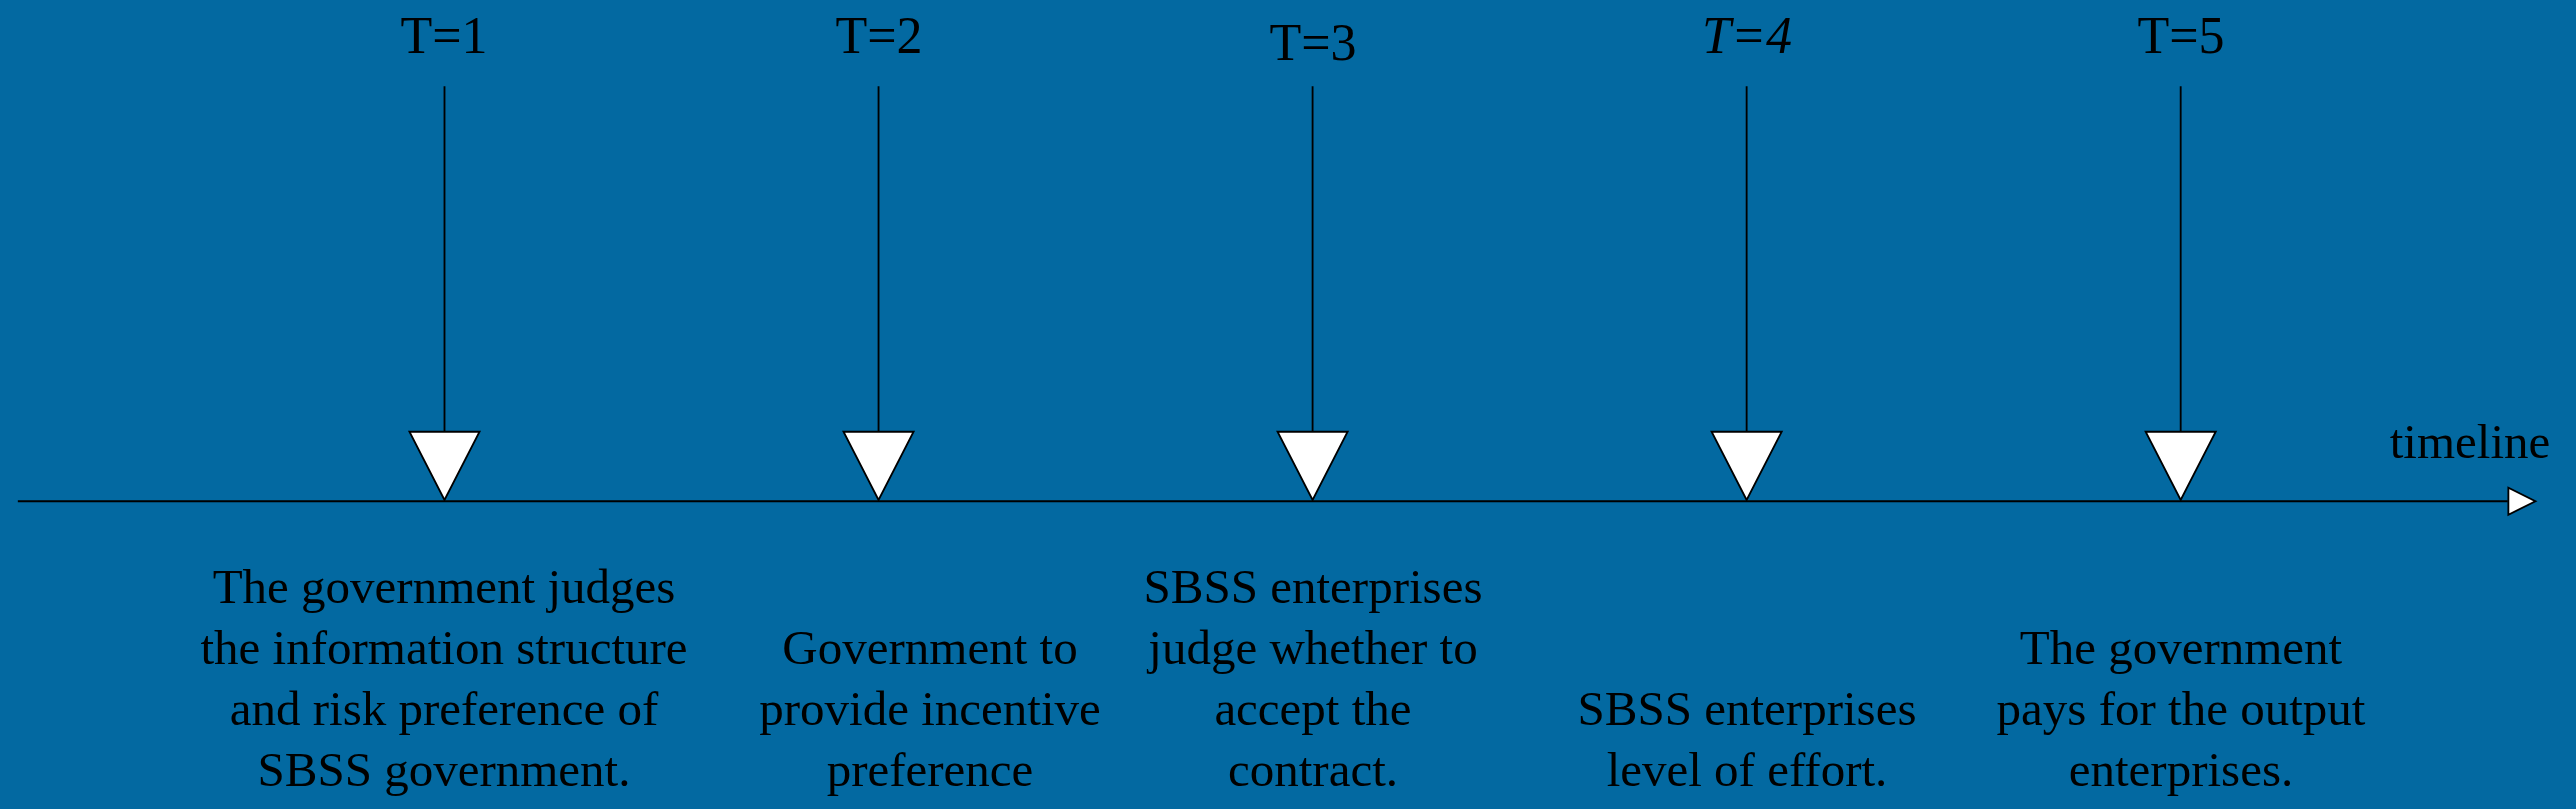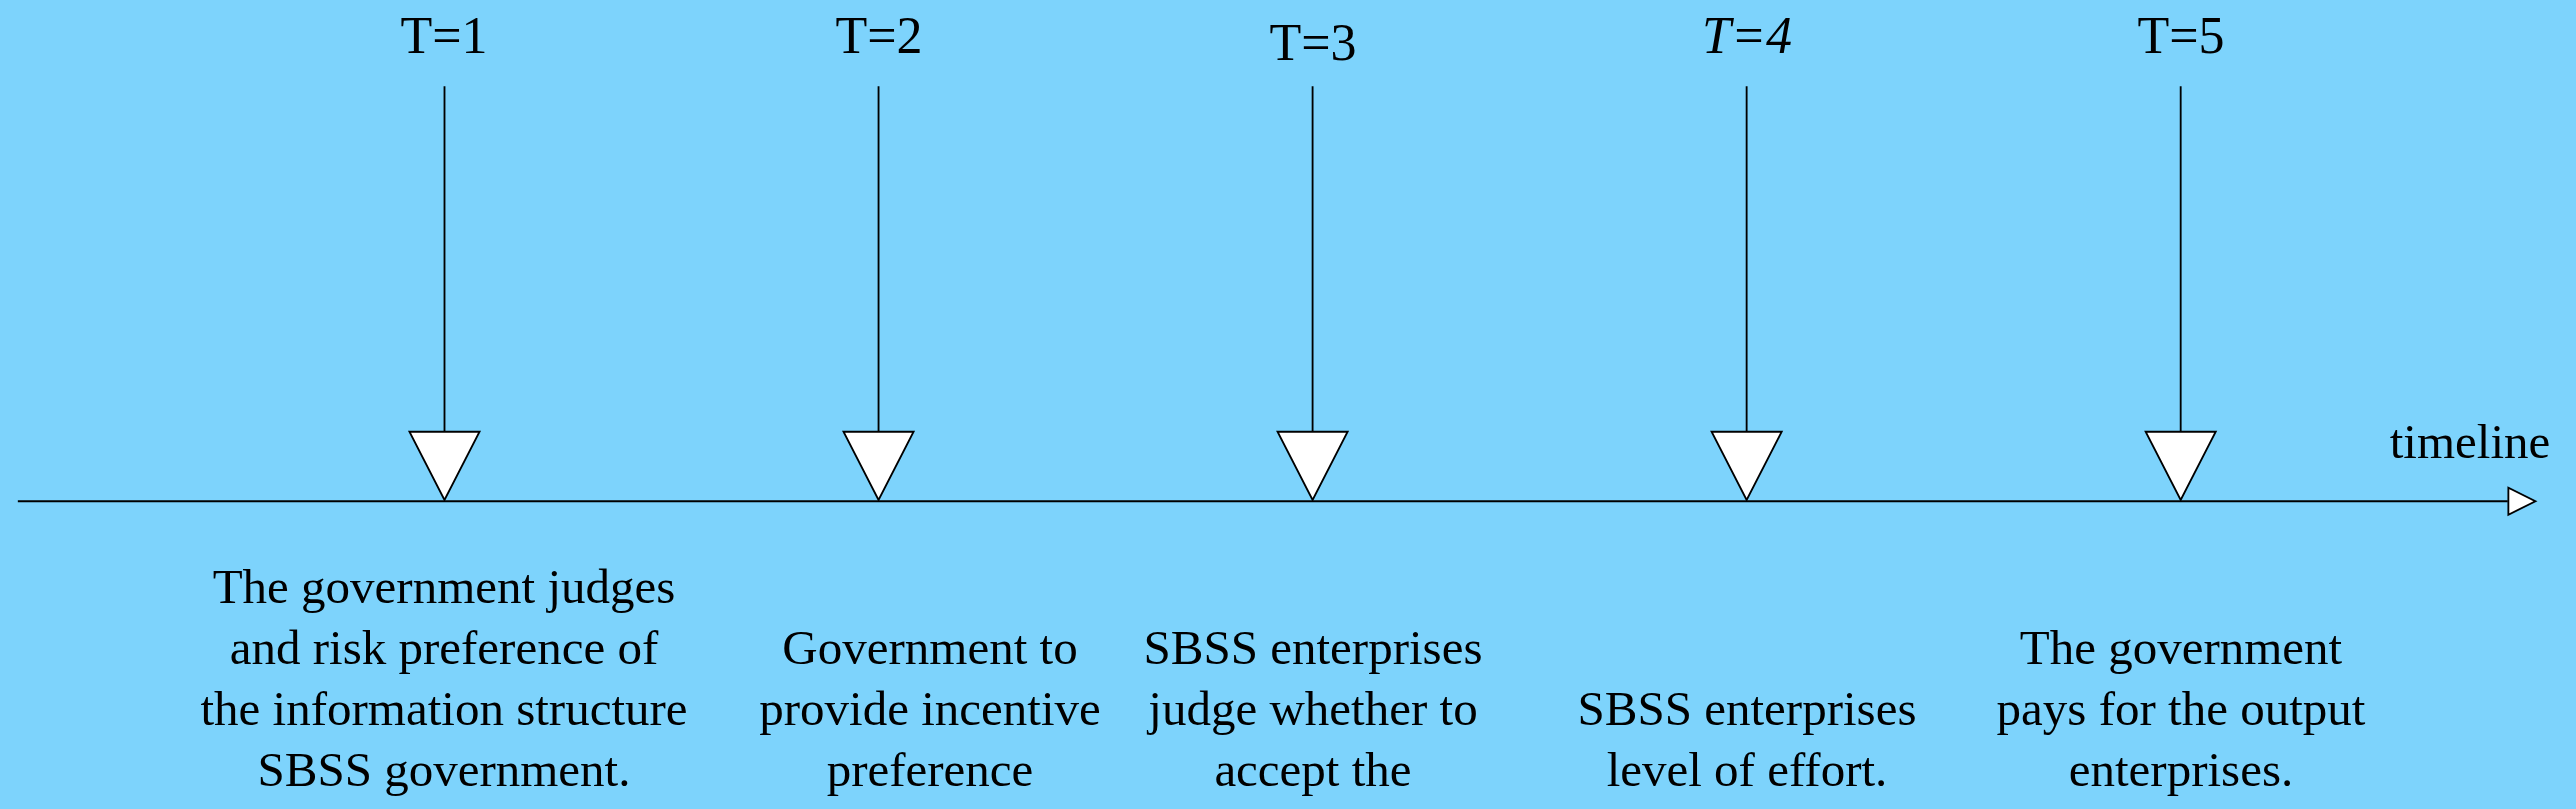--- a/index.html
+++ b/index.html
@@ -1,21 +1,21 @@
 <!DOCTYPE html>
 <html style="font-size:9.8px"><head>
 <meta charset="utf-8">
 <style>
   * { margin: 0; padding: 0; box-sizing: border-box; }
   html, body { background: #ffffff; }
   .canvas {
     position: relative;
     width: 2576px;
     height: 810px;
-    background: #7dd3fc;
+    background: #0369a1;
     font-family: "Liberation Serif", "DejaVu Serif", serif;
     color: #000000;
     overflow: hidden;
   }
   .axis-layer {
     position: absolute;
     left: 0; top: 0;
     width: 2576px; height: 810px;
   }
   .t-label {
@@ -90,35 +90,36 @@
   <div class="t-label t1">T=1</div>
   <div class="t-label t2">T=2</div>
   <div class="t-label t3">T=3</div>
   <div class="t-label t4">T=4</div>
   <div class="t-label t5">T=5</div>
 
   <div class="timeline-word">timeline</div>
 
   <div class="desc d1">
     <div>The government judges</div>
+    <div>the information structure</div>
     <div>and risk preference of</div>
-    <div>the information structure</div>
     <div>SBSS government.</div>
   </div>
 
   <div class="desc d2">
     <div>Government to</div>
     <div>provide incentive</div>
     <div>preference</div>
   </div>
 
   <div class="desc d3">
     <div>SBSS enterprises</div>
     <div>judge whether to</div>
     <div>accept the</div>
+    <div>contract.</div>
   </div>
 
   <div class="desc d4">
     <div>SBSS enterprises</div>
     <div>level of effort.</div>
   </div>
 
   <div class="desc d5">
     <div>The government</div>
     <div>pays for the output</div>

